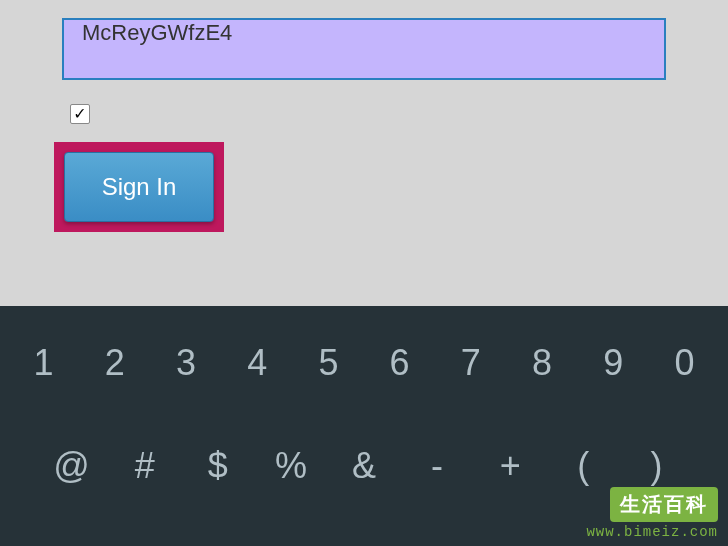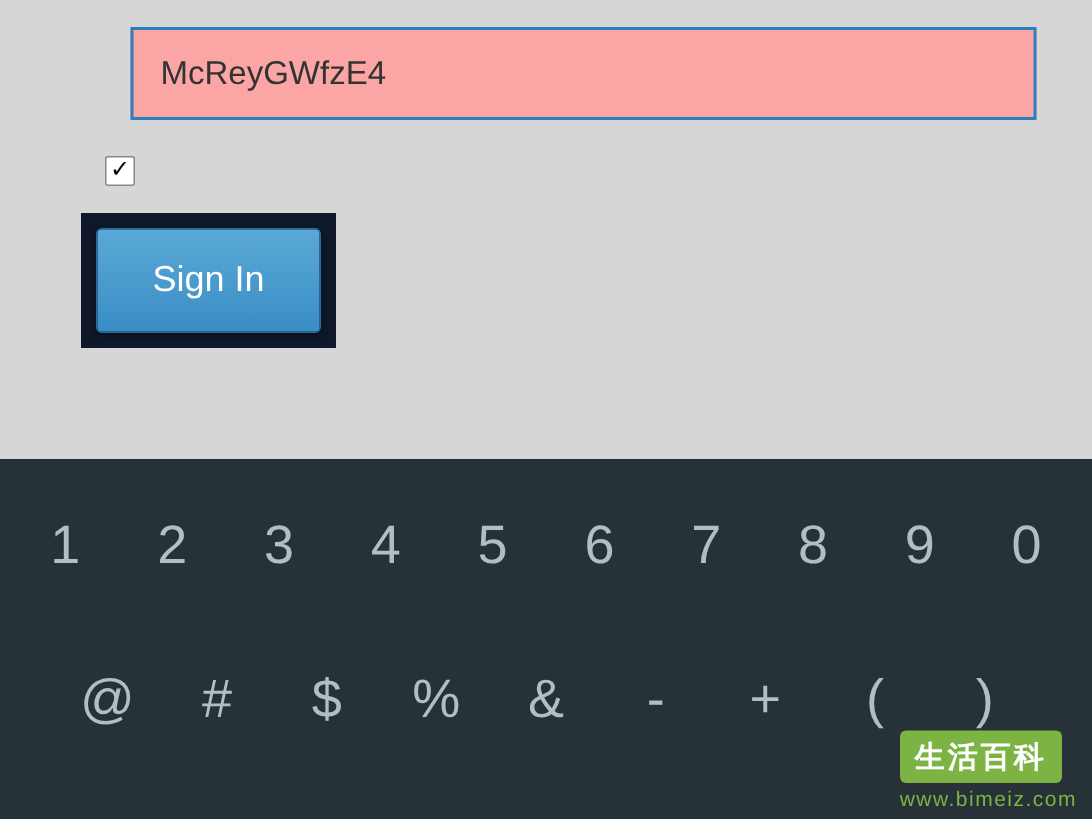--- a/index.html
+++ b/index.html
@@ -20,29 +20,27 @@
     }
     .field-label {
       font-size: 24px;
       font-weight: bold;
       color: #000;
       margin-bottom: 14px;
     }
     .code-input {
       width: 100%;
       height: 62px;
-      background: #fca5a5;
+      background: #c4b5fd;
       border: 2px solid #2a7fbf;
       padding: 0 18px;
       font-size: 22px;
       color: #333;
       outline: none;
       display: flex;
-      align-items: center;
-      margin-left: 25px;
     }
     .remember-row {
       margin-top: 24px;
       display: flex;
       align-items: center;
       gap: 8px;
       padding-left: 8px;
     }
     .checkbox {
       width: 20px;
@@ -59,21 +57,21 @@
     }
     .remember-label {
       font-size: 23px;
       color: #000;
     }
     .signin-highlight {
       margin-top: 18px;
       margin-left: -8px;
       width: 170px;
       height: 90px;
-      background: #0f172a;
+      background: #be185d;
       display: flex;
       align-items: center;
       justify-content: center;
       padding: 10px;
     }
     .signin-button {
       width: 100%;
       height: 100%;
       background: linear-gradient(to bottom, #5aa9d6, #3a8dc5);
       border: 1px solid #2a6fa0;
@@ -117,37 +115,38 @@
       cursor: pointer;
       font-family: -apple-system, 'Helvetica Neue', Arial, sans-serif;
     }
     .key-row-2 .key {
       font-size: 36px;
     }
     .watermark {
       position: absolute;
       bottom: 6px;
       right: 10px;
-      text-align: left;
+      text-align: right;
     }
     .watermark-badge {
       display: inline-block;
       background: #7cb342;
       color: #fff;
       font-size: 20px;
       font-weight: bold;
       padding: 4px 10px;
       border-radius: 4px;
       margin-bottom: 2px;
       letter-spacing: 2px;
     }
     .watermark-url {
       color: #7cb342;
       font-size: 14px;
       letter-spacing: 1px;
+      font-family: Liberation Mono, monospace;
     }
   </style>
 </head>
 <body>
 
 <div class="form-area">
   <div class="code-input">
     <span>McReyGWfzE4</span>
   </div>
   <div class="remember-row">

